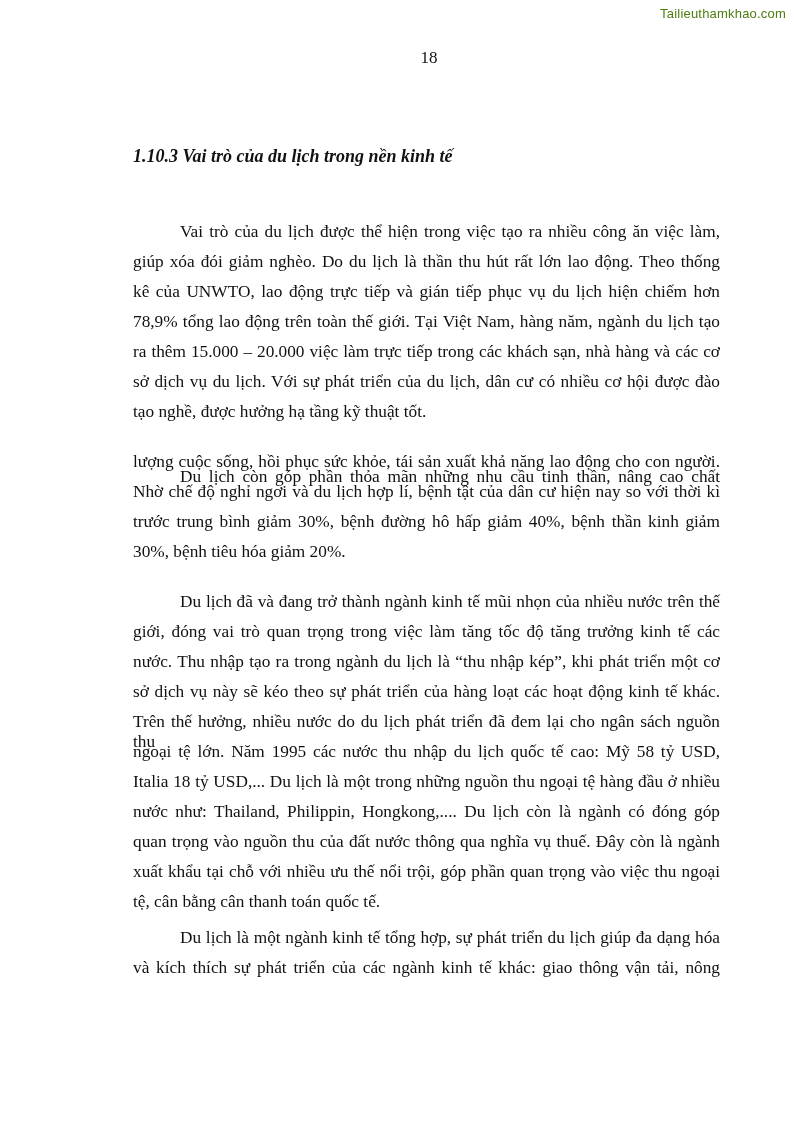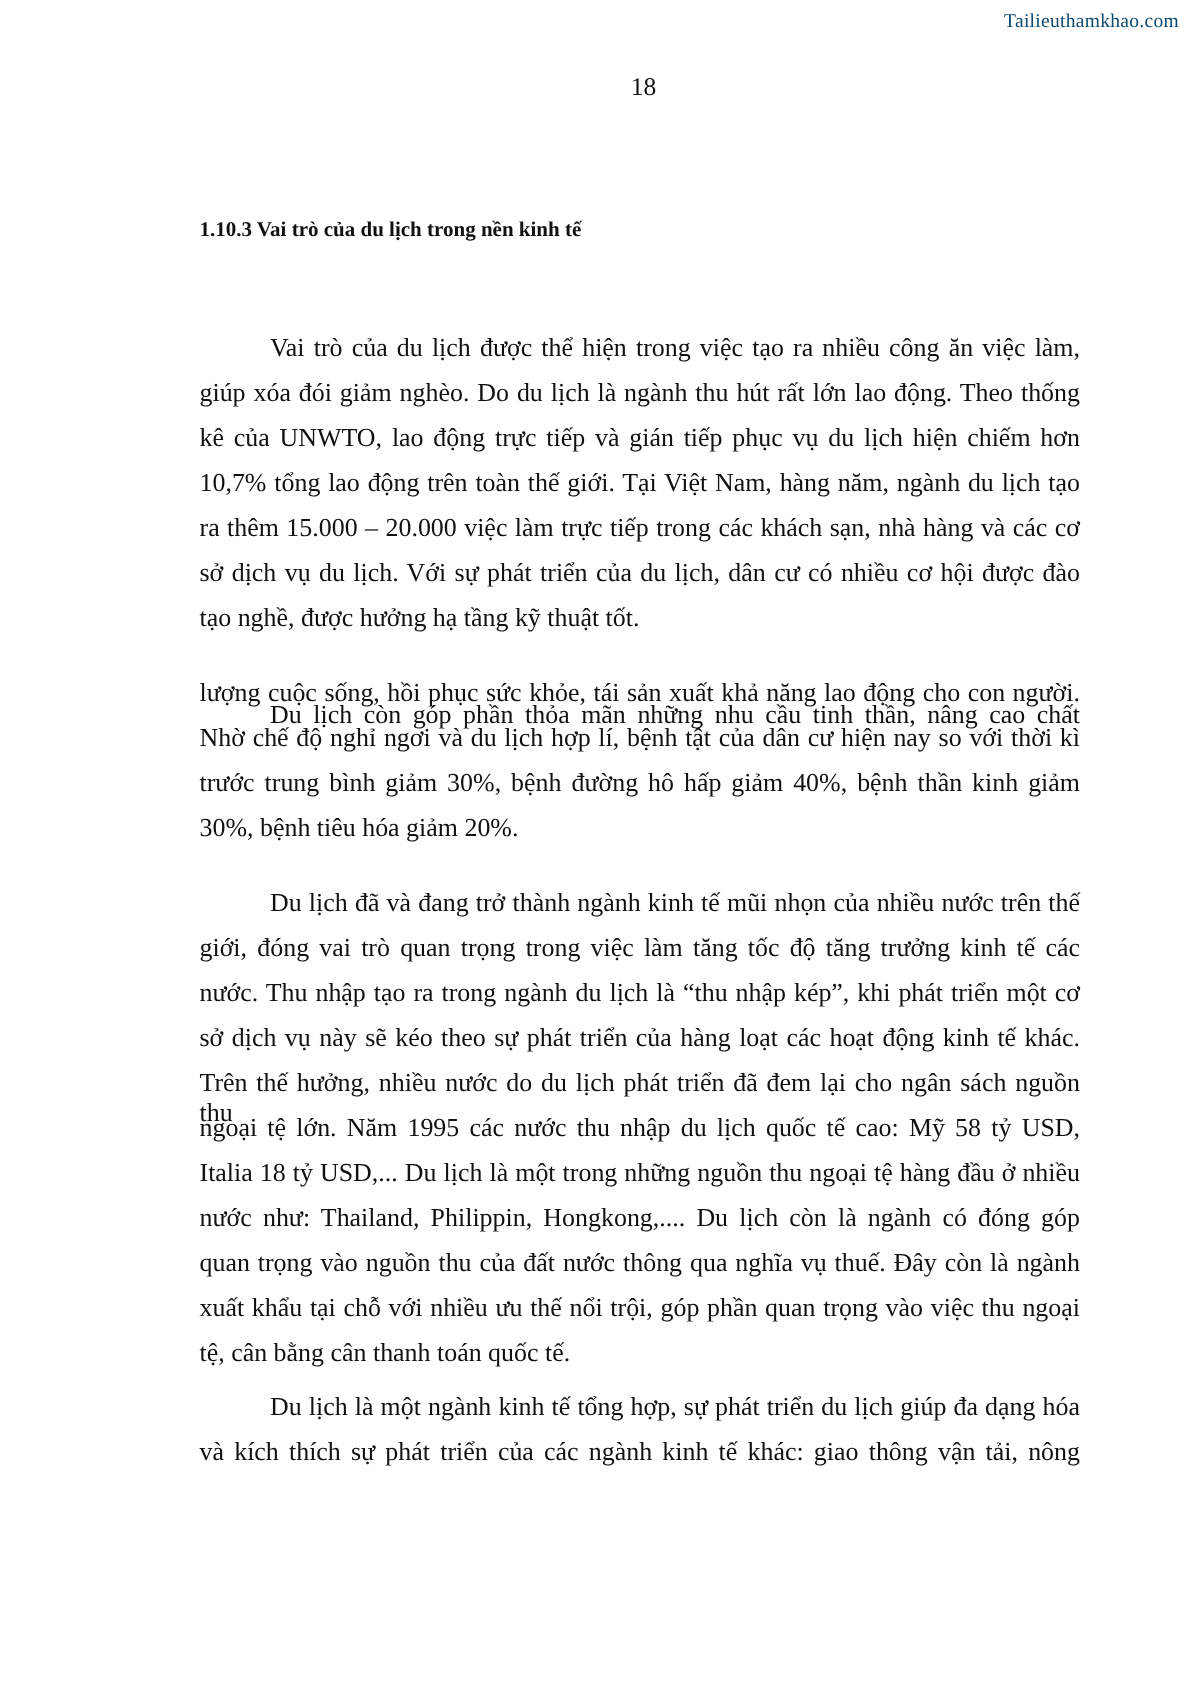--- a/index.html
+++ b/index.html
@@ -1,44 +1,44 @@
 <!DOCTYPE html>
 <html><head>
   <meta charset="utf-8">
   <style>
     html, body { margin: 0; padding: 0; background: #ffffff; }
     body { width: 794px; height: 1123px; position: relative; overflow: hidden; font-family: "Liberation Serif", serif; color: #111; }
-    .watermark { position: absolute; top: 6px; right: 8px; font-family: Liberation Serif, serif; font-size: 13px; color: #0c4a6e; letter-spacing: 0.2px; }
+    .watermark { position: absolute; top: 6px; right: 8px; font-family: Liberation Sans, sans-serif; font-size: 13px; color: #4d7c0f; letter-spacing: 0.2px; }
     .page-number { position: absolute; top: 48px; left: 0; width: 100%; text-align: center; font-size: 17px; padding-left: 64px; box-sizing: border-box; }
-    .heading { position: absolute; top: 146px; left: 133px; font-size: 14px; font-weight: bold; }
+    .heading { position: absolute; top: 146px; left: 133px; font-size: 18px; font-weight: bold; font-style: italic; }
     .line { position: absolute; left: 133px; width: 587px; font-size: 17.3px; line-height: 20px; height: 20px; text-align: justify; text-align-last: justify; white-space: nowrap; }
     .line.first { left: 180px; width: 540px; }
     .line.last { text-align-last: left; }
     .line span { display: block; text-align: justify; text-align-last: inherit; white-space: normal; }
   </style>
 </head>
 <body>
 
 <div class="watermark">Tailieuthamkhao.com</div>
 <div class="page-number">18</div>
 <div class="heading">1.10.3 Vai trò của du lịch trong nền kinh tế</div>
 
 <div id="doc-body">
     <div>
       <div class="line first" style="top: 222px;">
         <span>Vai trò của du lịch được thể hiện trong việc tạo ra nhiều công ăn việc làm,</span>
       </div>
       <div class="line" style="top: 252px;">
-        <span>giúp xóa đói giảm nghèo. Do du lịch là ngành thu hút rất lớn lao động. Theo thống</span>
+        <span>giúp xóa đói giảm nghèo. Do du lịch là thần thu hút rất lớn lao động. Theo thống</span>
       </div>
       <div class="line" style="top: 282px;">
         <span>kê của UNWTO, lao động trực tiếp và gián tiếp phục vụ du lịch hiện chiếm hơn</span>
       </div>
       <div class="line" style="top: 312px;">
-        <span>10,7% tổng lao động trên toàn thế giới. Tại Việt Nam, hàng năm, ngành du lịch tạo</span>
+        <span>78,9% tổng lao động trên toàn thế giới. Tại Việt Nam, hàng năm, ngành du lịch tạo</span>
       </div>
       <div class="line" style="top: 342px;">
         <span>ra thêm 15.000 – 20.000 việc làm trực tiếp trong các khách sạn, nhà hàng và các cơ</span>
       </div>
       <div class="line" style="top: 372px;">
         <span>sở dịch vụ du lịch. Với sự phát triển của du lịch, dân cư có nhiều cơ hội được đào</span>
       </div>
       <div class="line last" style="top: 402px;">
         <span>tạo nghề, được hưởng hạ tầng kỹ thuật tốt.</span>
       </div>

